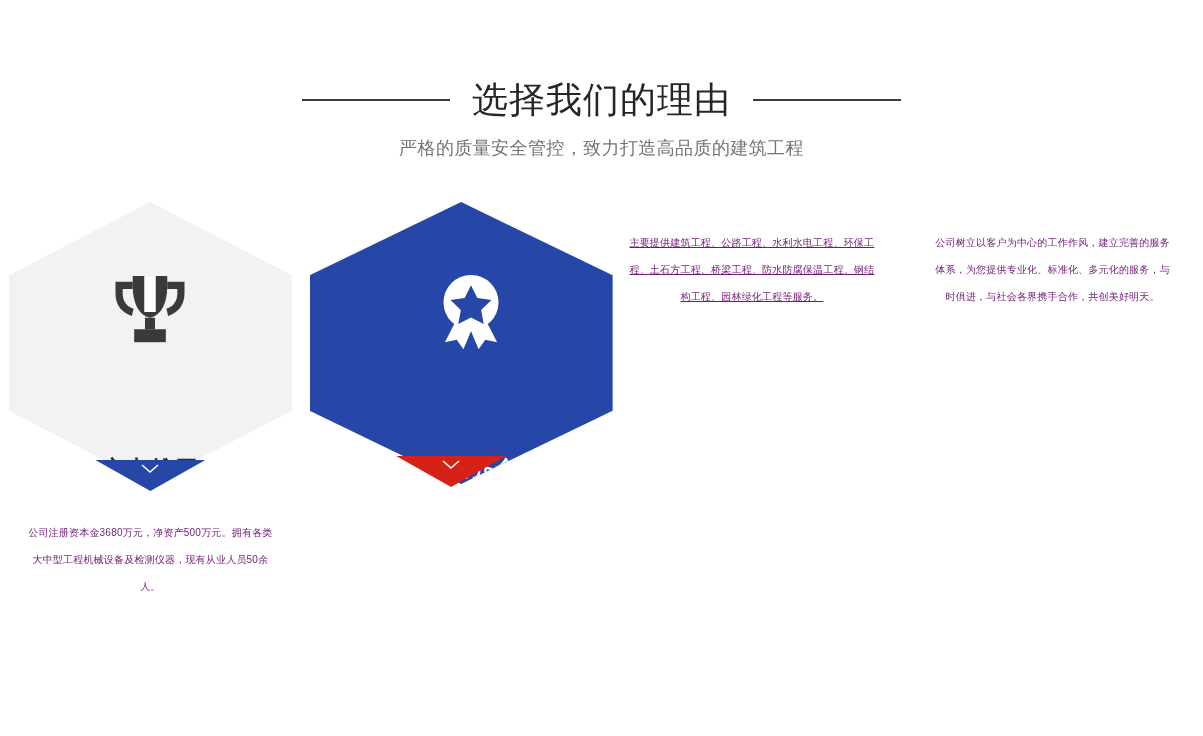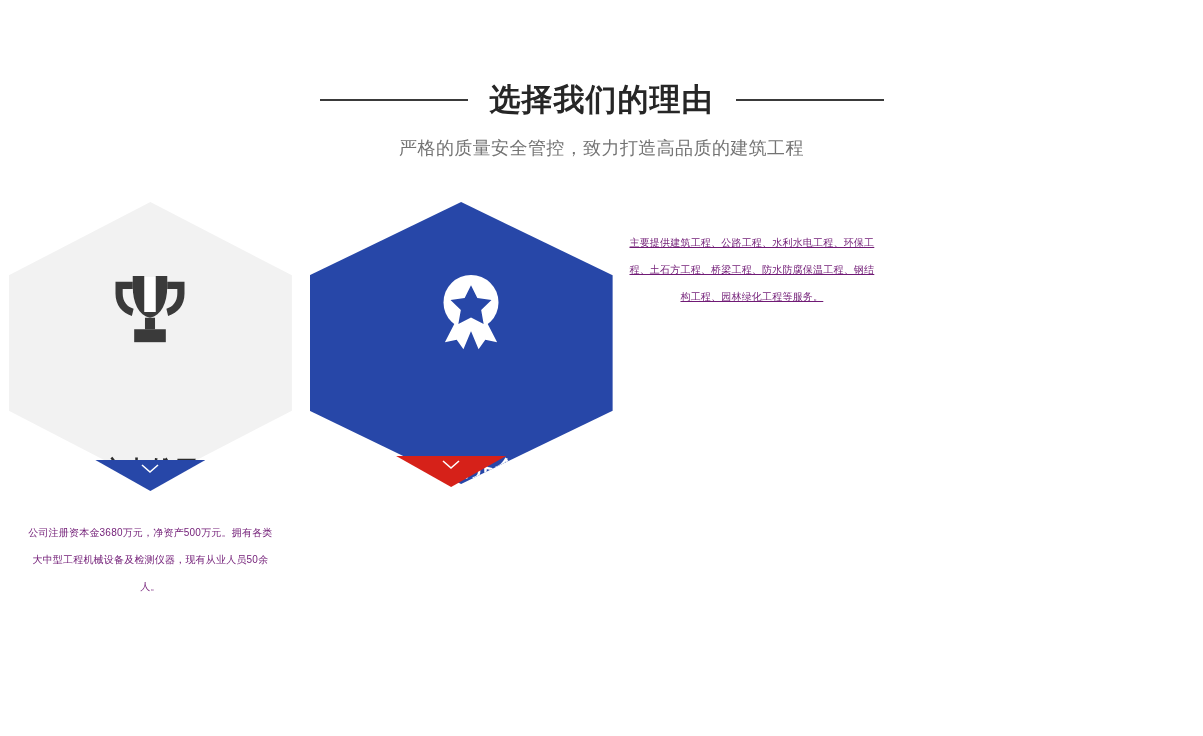--- a/index.html
+++ b/index.html
@@ -29,22 +29,22 @@
     justify-content: center;
     gap: 22px;
   }
   .rule {
     display: block;
     width: 148px;
     height: 2px;
     background: #3a3a3a;
   }
   .section-title {
-    font-size: 31px;
-    font-weight: bold;
+    font-size: 36px;
+    font-weight: normal;
     color: #262626;
     letter-spacing: 1px;
     line-height: 44px;
     white-space: nowrap;
   }
   .section-sub {
     margin-top: 13px;
     font-size: 18px;
     color: #737373;
     line-height: 26px;
@@ -209,15 +209,16 @@
         </svg>
       </div>
     </div>
   </div>
 
   <div class="card">
     <div class="card-desc">主要提供建筑工程、公路工程、水利水电工程、环保工程、土石方工程、桥梁工程、防水防腐保温工程、钢结构工程、园林绿化工程等服务。</div>
   </div>
 
   <div class="card">
+    <div class="card-desc">公司树立以客户为中心的工作作风，建立完善的服务体系，为您提供专业化、标准化、多元化的服务，与时俱进，与社会各界携手合作，共创美好明天。</div>
   </div>
 
 </div>
 
 </body></html>

